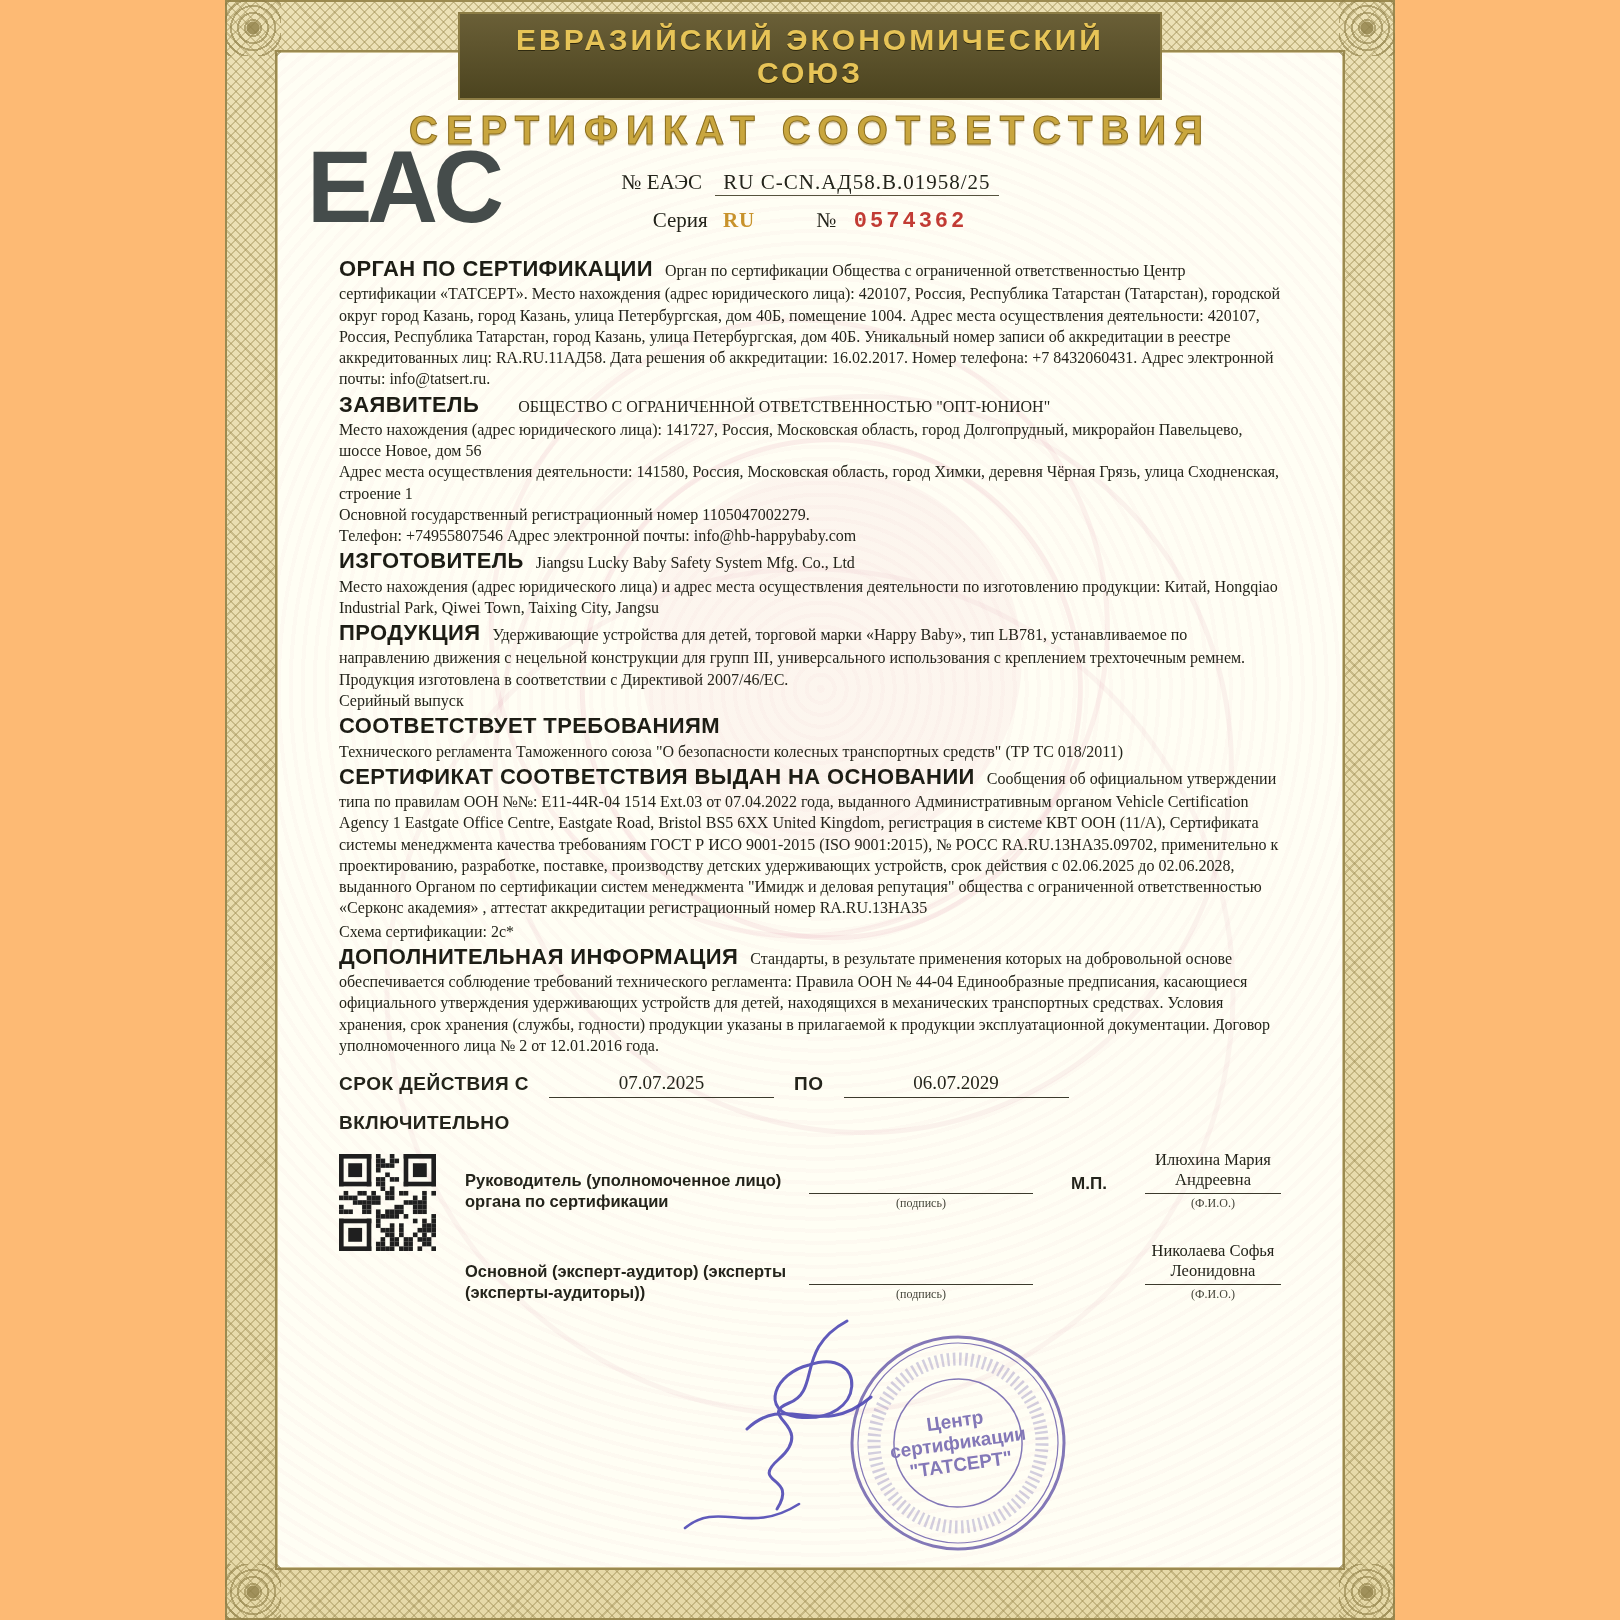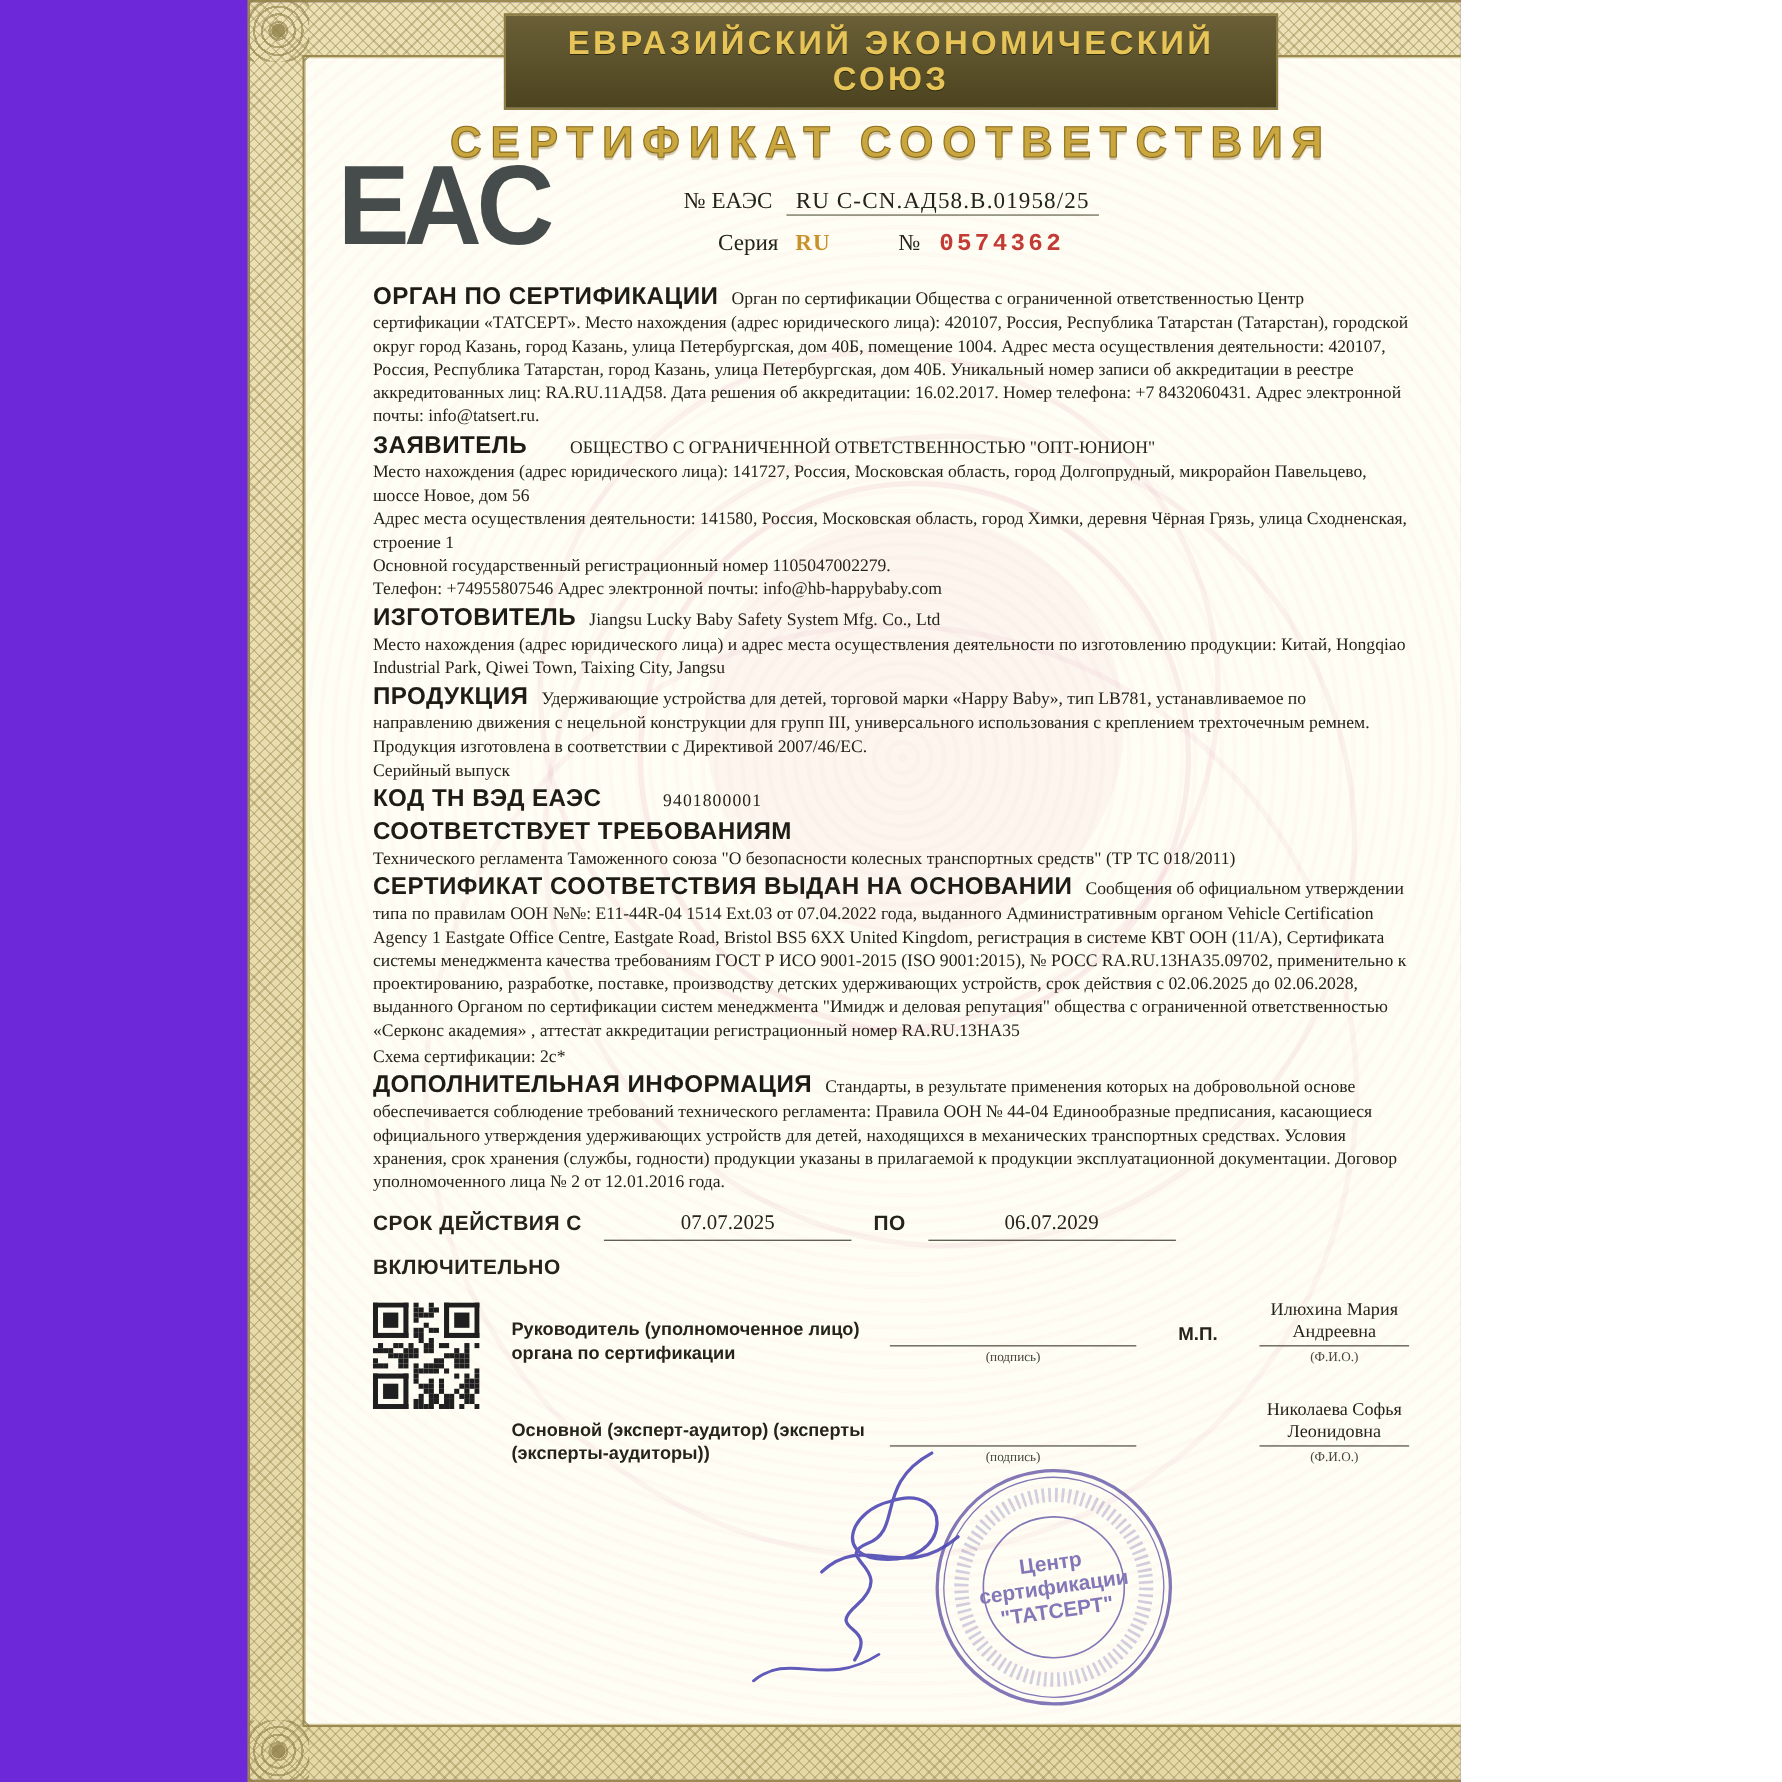--- a/index.html
+++ b/index.html
@@ -1,16 +1,16 @@
 <!DOCTYPE html>
 <html><head>
 <meta charset="utf-8">
 <style>
   html,body{margin:0;padding:0;background:#ffffff;}
-  .sheet{position:relative;width:1328px;height:1620px;background:#6d28d9;overflow:hidden;
+  .sheet{position:relative;width:1620px;height:1620px;background:#fdba74;overflow:hidden;
          font-family:"Liberation Serif",serif;color:#24241b;}
   
   .cert{position:absolute;left:225px;top:0;width:1170px;height:1620px;box-sizing:border-box;
         border:2px solid #9b8a50;
         background:
           repeating-linear-gradient(45deg, rgba(155,138,80,.42) 0 1.5px, transparent 1.5px 7px),
           repeating-linear-gradient(-45deg, rgba(155,138,80,.42) 0 1.5px, transparent 1.5px 7px),
           linear-gradient(#ece1b6,#e6d9a8);}
   .inner{position:absolute;inset:50px;background:#fffef4;
          box-shadow:0 0 0 2px #9b8a50, inset 0 0 0 1px #cfc397;overflow:hidden;}
@@ -142,24 +142,20 @@
           <span>Jiangsu Lucky Baby Safety System Mfg. Co., Ltd</span>
         </p>
         <div class="line">Место нахождения (адрес юридического лица) и адрес места осуществления деятельности по изготовлению продукции: Китай, Hongqiao Industrial Park, Qiwei Town, Taixing City, Jangsu</div>
 
         <p class="sec sec-prod">
           <span class="h">ПРОДУКЦИЯ</span>
           <span>Удерживающие устройства для детей, торговой марки «Happy Baby», тип LB781, устанавливаемое по направлению движения с нецельной конструкции для групп III, универсального использования с креплением трехточечным ремнем. Продукция изготовлена в соответствии с Директивой 2007/46/ЕС.</span>
         </p>
         <div class="line">Серийный выпуск</div>
 
-        <p class="sec sec-code">
-          <span class="h">КОД ТН ВЭД ЕАЭС</span>
-          <span class="code">9401800001</span>
-        </p>
 
         <p class="sec sec-req">
           <span class="h">СООТВЕТСТВУЕТ ТРЕБОВАНИЯМ</span>
         </p>
         <div class="line">Технического регламента Таможенного союза "О безопасности колесных транспортных средств" (ТР ТС 018/2011)</div>
 
         <p class="sec sec-basis">
           <span class="h">СЕРТИФИКАТ СООТВЕТСТВИЯ ВЫДАН НА ОСНОВАНИИ</span>
           <span>Сообщения об официальном утверждении типа по правилам ООН №№: Е11-44R-04 1514 Ext.03 от 07.04.2022 года, выданного Административным органом Vehicle Certification Agency 1 Eastgate Office Centre, Eastgate Road, Bristol BS5 6XX United Kingdom, регистрация в системе КВТ ООН (11/А), Сертификата системы менеджмента качества требованиям ГОСТ Р ИСО 9001-2015 (ISO 9001:2015), № РОСС RA.RU.13НА35.09702, применительно к проектированию, разработке, поставке, производству детских удерживающих устройств, срок действия с 02.06.2025 до 02.06.2028, выданного Органом по сертификации систем менеджмента "Имидж и деловая репутация" общества с ограниченной ответственностью «Серконс академия» , аттестат аккредитации регистрационный номер RA.RU.13НА35</span>
         </p>

